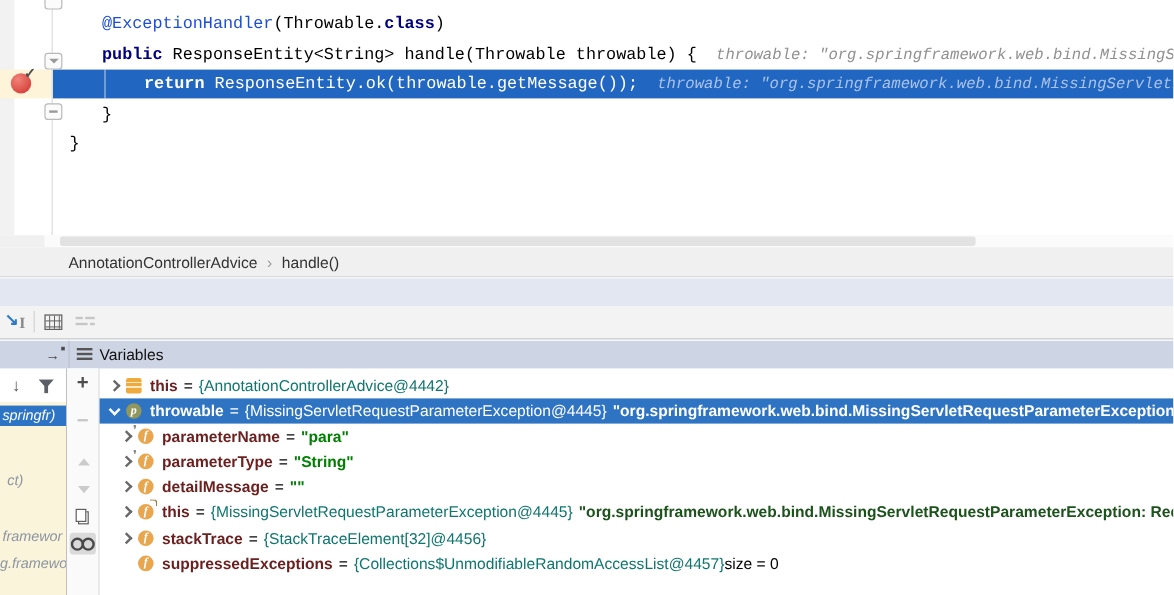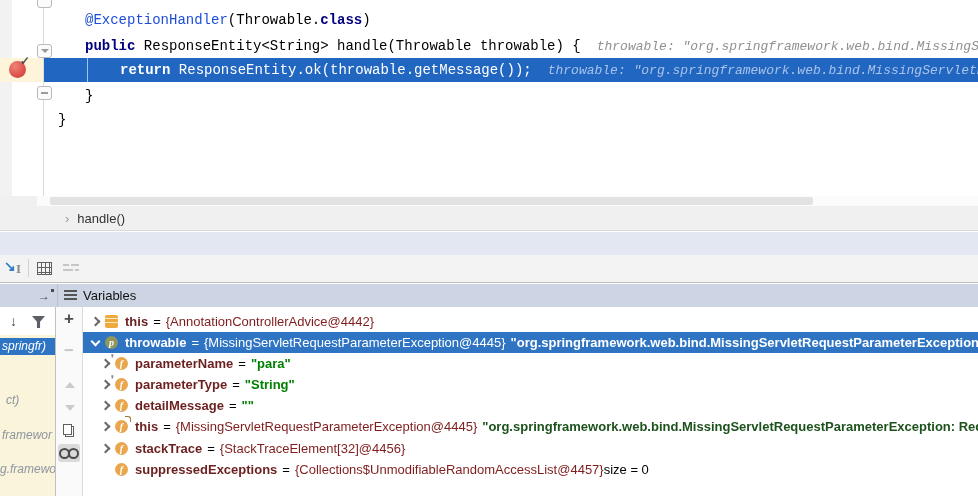--- a/index.html
+++ b/index.html
@@ -130,21 +130,21 @@
   .vic.oic{border-radius:2px;background:linear-gradient(to bottom,
            #efaa3e 0 3px,#fdeac2 3px 4px,#efaa3e 4px 7px,#fdeac2 7px 8px,#efaa3e 8px 11px);}
   .vic .q{position:absolute;left:-4px;top:-5px;color:#8a8a8a;font-size:9px;font-style:normal;}
   .vic .hk{position:absolute;right:-3px;top:-4px;width:5px;height:5px;
            border-top:1.5px solid #9a7a30;border-right:1.5px solid #9a7a30;border-radius:0 3px 0 0;}
   .lv1 .chev{left:8px;} .lv1 .vic{left:22px;} .lv1 .vtext{margin-left:42px;}
   .lv2 .chev{left:18px;} .lv2 .vic{left:32px;} .lv2 .vtext{margin-left:52px;}
   .vtext{display:inline-block;}
   .vname{color:#6b1f1f;font-weight:bold;}
   .veq{color:#000;margin:0 5px;}
-  .vref{color:#7f1d1d;}
+  .vref{color:#0f766e;}
   .vstr{color:#008000;font-weight:bold;margin-left:5px;}
   .vstr.dark{color:#1d521d;}
   .vsize{color:#000;}
   .vrow.sel .vname,.vrow.sel .veq,.vrow.sel .vref{color:#fff;}
   .vrow.sel .vstr{color:#fff;}
 </style>
 </head>
 <body>
 
 <div id="app">
@@ -176,20 +176,21 @@
       <span>}</span>
     </div>
   </div>
 
   <div id="hscroll" class="abs">
     <div class="corner abs"></div>
     <div class="thumb abs"></div>
   </div>
 
   <div id="breadcrumbs" class="abs">
+    <span>AnnotationControllerAdvice</span>
     <span class="crumb-sep">›</span>
     <span>handle()</span>
   </div>
 
   <div id="band" class="abs"></div>
 
   <div id="dtoolbar" class="abs">
     <div class="ic-eval abs">
       <span class="arrow">↘</span>
         <span class="ibeam">I</span>
@@ -220,21 +221,21 @@
     <div id="frames" class="abs">
       <div class="frames-bg abs"></div>
       <div class="ic-stepdown abs">↓</div>
       <div class="ic-funnel abs"></div>
       <div class="frame-row sel abs" style="top:31px;">
         <span style="margin-left:2px;">springfr)</span>
       </div>
       <div class="frame-row abs" style="top:85px;">
         <span style="margin-left:6px;">ct)</span>
       </div>
-      <div class="frame-row abs" style="top:120px;">
+      <div class="frame-row abs" style="top:132px;">
         <span style="margin-left:2px;">framewor</span>
       </div>
       <div class="frame-row abs" style="top:154px;">
         <span>g.framewor</span>
       </div>
     </div>
     <div class="fdiv abs"></div>
 
     <div id="vtools" class="abs">
       <div class="vt ic-plus abs">+</div>

